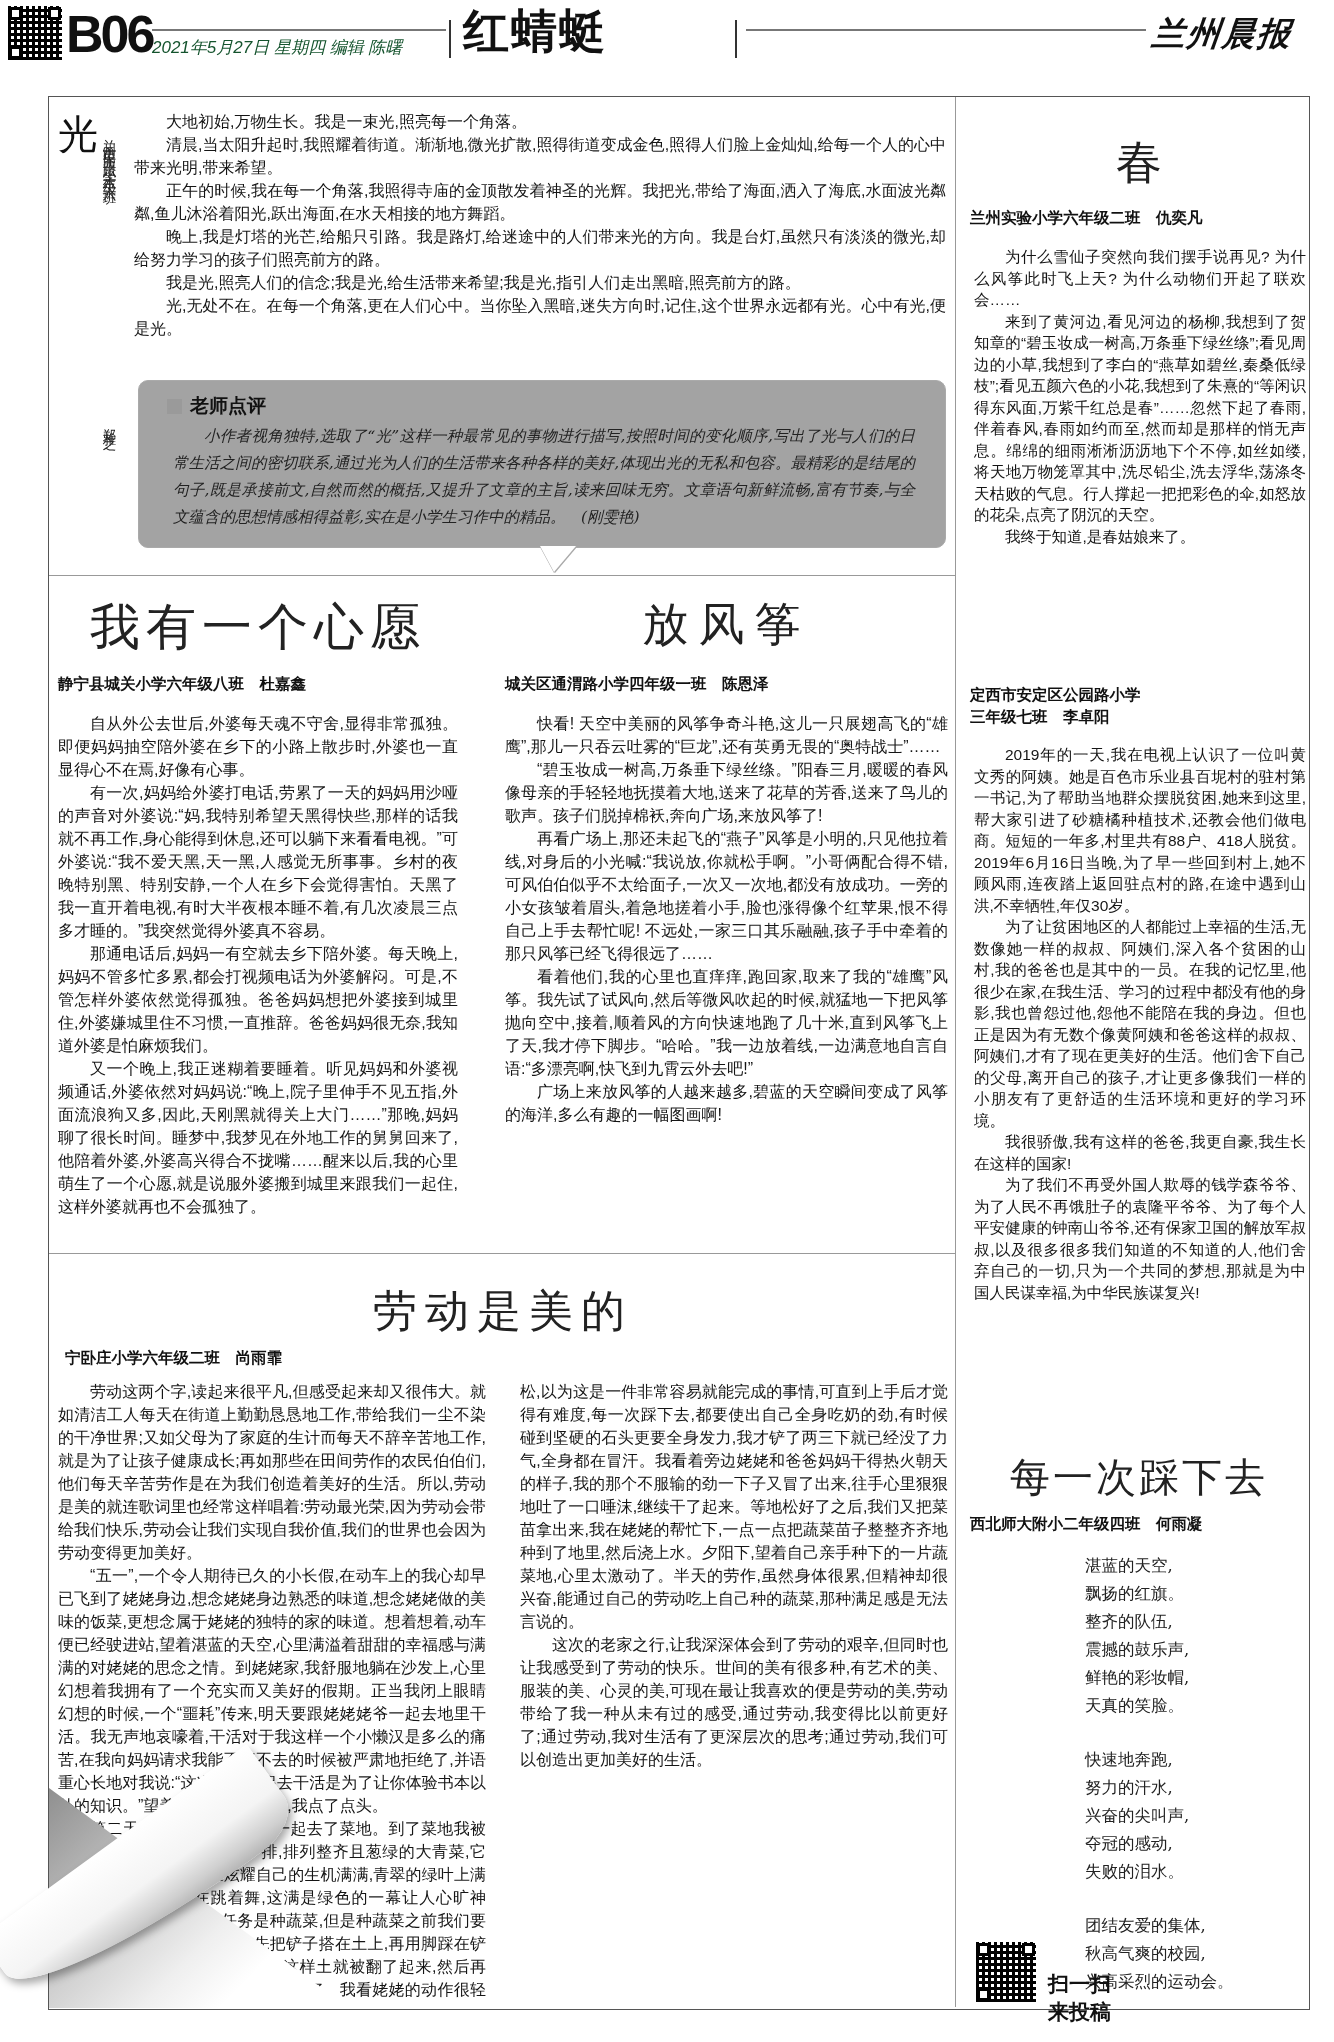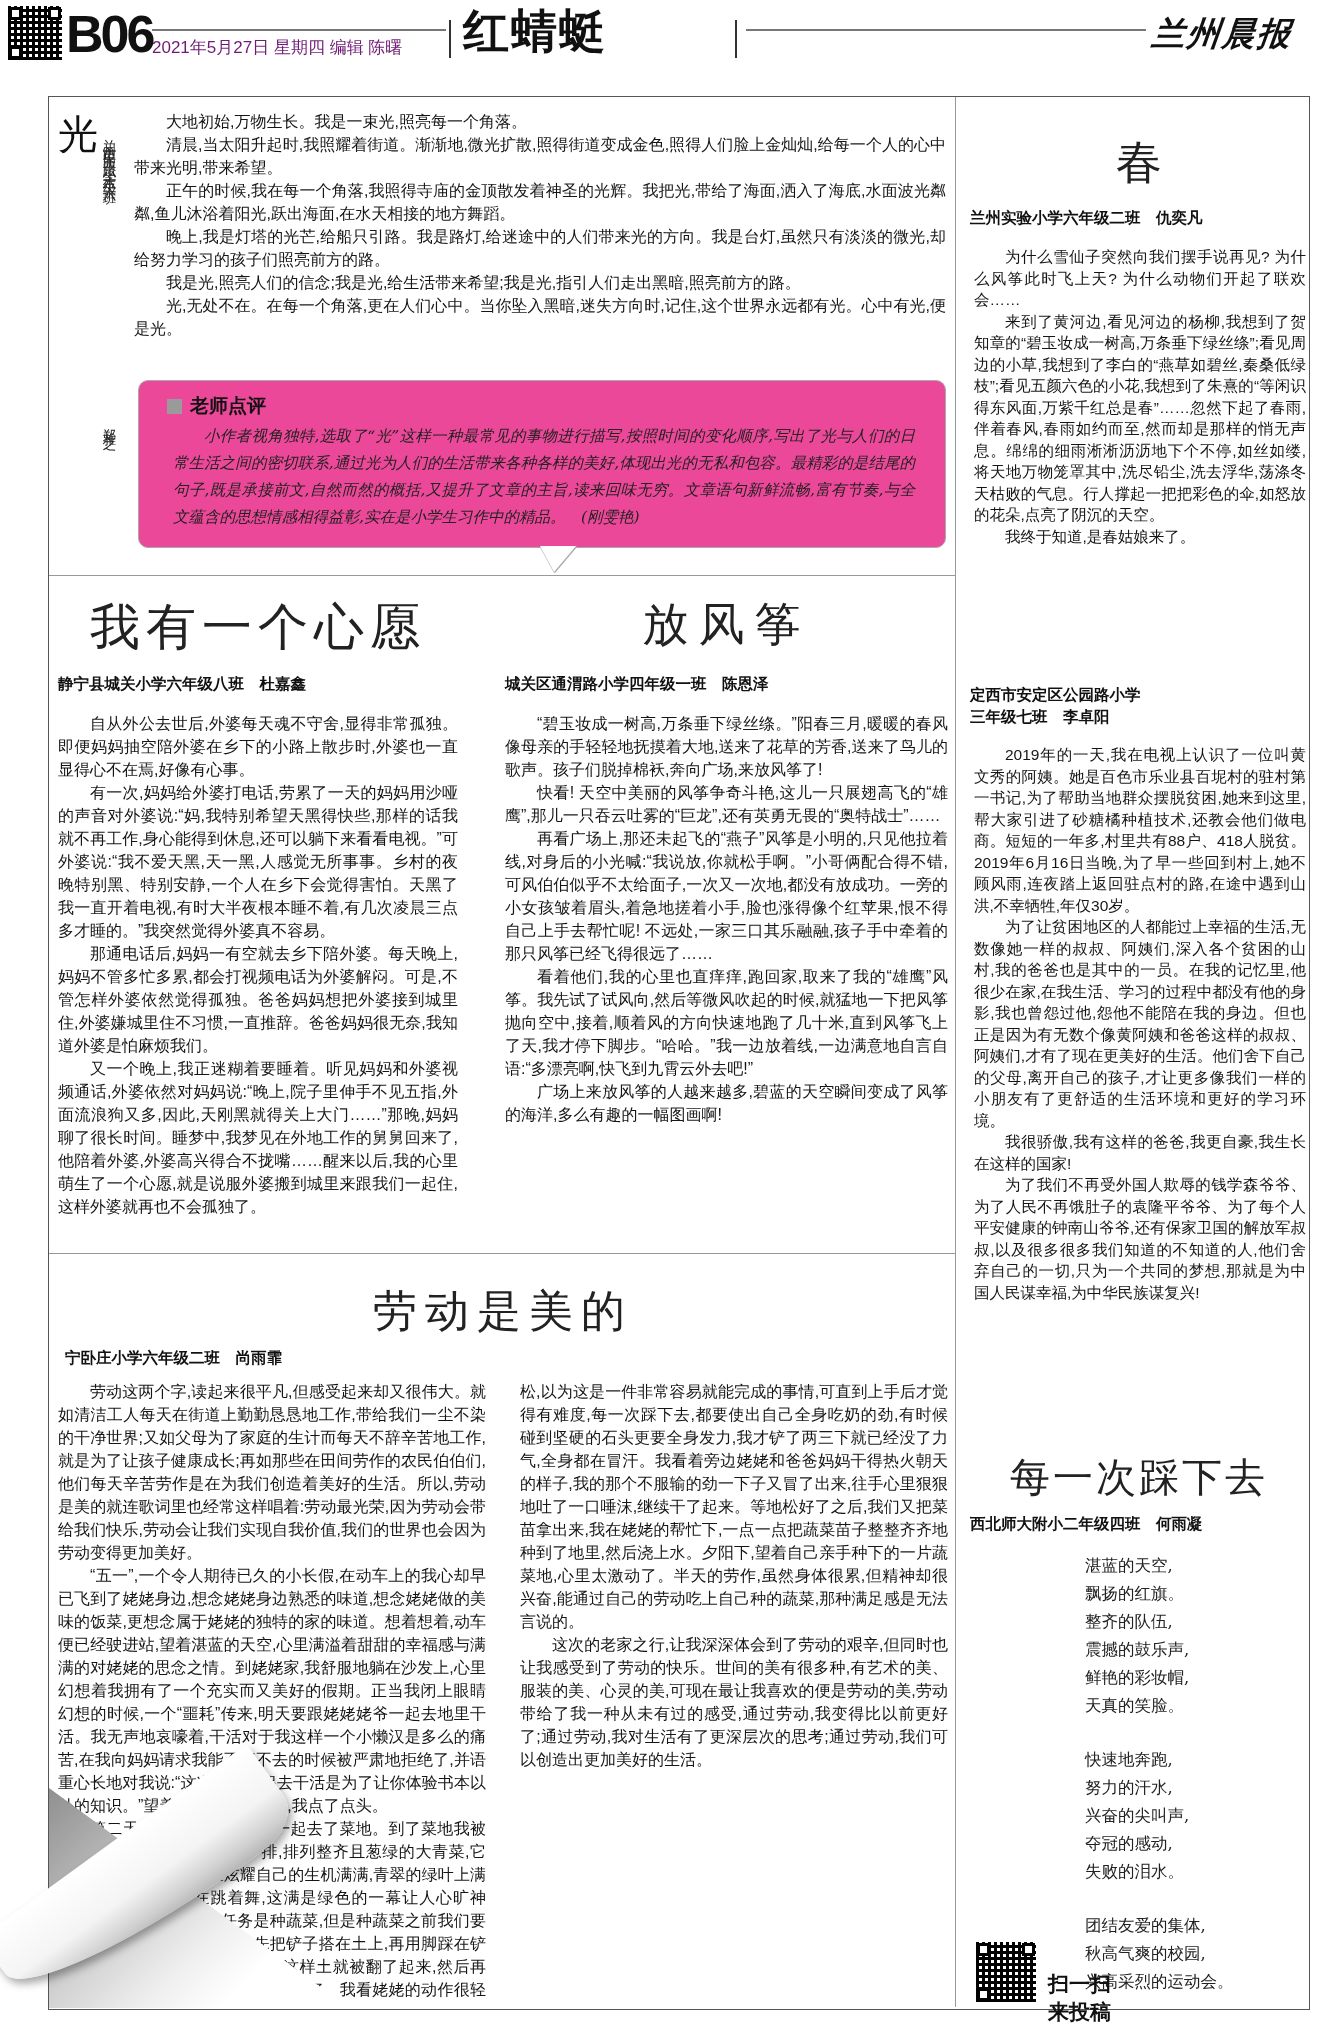--- a/index.html
+++ b/index.html
@@ -6,40 +6,40 @@
   .page{position:relative;width:1334px;height:2042px;background:#fff;overflow:hidden;
         font-family:"Liberation Sans",sans-serif;color:#111;}
   .abs{position:absolute;}
   
   .qr{background:
       repeating-linear-gradient(0deg,#000 0 3px,rgba(255,255,255,0) 3px 6px),
       repeating-linear-gradient(90deg,#000 0 3px,#fff 3px 6px);}
   .qr .finder{position:absolute;width:13px;height:13px;border:3px solid #000;background:#fff;box-sizing:border-box;}
   .qr .f1{left:1px;top:1px;} .qr .f2{right:1px;top:1px;} .qr .f3{left:1px;bottom:1px;}
   .pageno{font-size:52px;font-weight:700;letter-spacing:-3px;line-height:1;}
-  .dateline{font-size:17px;color:#701a75;}
+  .dateline{font-size:17px;color:#14532d;font-style:italic;}
   .hrule{background:#777;height:2px;}
   .vbar{background:#333;width:2px;}
   .masthead{font-size:46px;font-weight:900;letter-spacing:2px;line-height:1;}
   .paperlogo{font-family:"DejaVu Serif",serif;font-style:italic;font-weight:700;font-size:33px;
              transform:skewX(-6deg);letter-spacing:2px;}
   
   .frame{border:1px solid #555;}
   .vdiv{width:1px;background:#999;}
   .hdiv{height:1px;background:#999;}
   
   .body-text{font-size:16px;line-height:23px;text-align:justify;color:#151515;}
   .body-text p{margin:0;text-indent:2em;}
   .rcol-text{font-size:15.5px;line-height:21.5px;}
   .vtitle{font-size:40px;font-weight:300;line-height:1;}
   .vschool{writing-mode:vertical-rl;font-size:13.5px;letter-spacing:4px;color:#222;}
   .bigtitle{font-weight:200;text-align:center;color:#222;}
   .byline{font-weight:700;font-size:15.5px;text-align:left;color:#111;}
   
-  .combox{border:1px solid #aaa;border-radius:10px;background:#ec4899;}
+  .combox{border:1px solid #aaa;border-radius:10px;background:#a3a3a3;}
   .comtail{width:0;height:0;border-left:14px solid transparent;border-right:22px solid transparent;
            border-top:26px solid #fff;filter:drop-shadow(0 1px 0 #aaa) drop-shadow(1px 0 0 #aaa);}
   .comlabel{font-size:19px;font-weight:700;}
   .comsq{width:15px;height:15px;background:#9a9a9a;display:inline-block;margin-right:8px;vertical-align:-2px;}
   .comtext{font-family:"DejaVu Serif",serif;font-style:italic;font-size:15.5px;line-height:27px;
            text-align:justify;text-indent:2em;color:#222;}
   
   .twocol{column-count:2;column-gap:34px;column-fill:auto;}
   
   .poem{font-family:"DejaVu Serif",serif;font-size:16.5px;line-height:28px;color:#222;}
@@ -102,22 +102,22 @@
   <div class="abs body-text" style="left:58px;top:712px;width:400px;">
     <p>自从外公去世后,外婆每天魂不守舍,显得非常孤独。即便妈妈抽空陪外婆在乡下的小路上散步时,外婆也一直显得心不在焉,好像有心事。</p>
     <p>有一次,妈妈给外婆打电话,劳累了一天的妈妈用沙哑的声音对外婆说:“妈,我特别希望天黑得快些,那样的话我就不再工作,身心能得到休息,还可以躺下来看看电视。”可外婆说:“我不爱天黑,天一黑,人感觉无所事事。乡村的夜晚特别黑、特别安静,一个人在乡下会觉得害怕。天黑了我一直开着电视,有时大半夜根本睡不着,有几次凌晨三点多才睡的。”我突然觉得外婆真不容易。</p>
     <p>那通电话后,妈妈一有空就去乡下陪外婆。每天晚上,妈妈不管多忙多累,都会打视频电话为外婆解闷。可是,不管怎样外婆依然觉得孤独。爸爸妈妈想把外婆接到城里住,外婆嫌城里住不习惯,一直推辞。爸爸妈妈很无奈,我知道外婆是怕麻烦我们。</p>
     <p>又一个晚上,我正迷糊着要睡着。听见妈妈和外婆视频通话,外婆依然对妈妈说:“晚上,院子里伸手不见五指,外面流浪狗又多,因此,天刚黑就得关上大门……”那晚,妈妈聊了很长时间。睡梦中,我梦见在外地工作的舅舅回来了,他陪着外婆,外婆高兴得合不拢嘴……醒来以后,我的心里萌生了一个心愿,就是说服外婆搬到城里来跟我们一起住,这样外婆就再也不会孤独了。</p>
   </div>
 
   <div class="abs bigtitle" style="left:505px;top:594px;width:443px;font-size:46px;letter-spacing:10px;">放风筝</div>
   <div class="abs byline" style="left:505px;top:674px;width:443px;">城关区通渭路小学四年级一班　陈恩泽</div>
   <div class="abs body-text" style="left:505px;top:712px;width:443px;">
+    <p>快看! 天空中美丽的风筝争奇斗艳,这儿一只展翅高飞的“雄鹰”,那儿一只吞云吐雾的“巨龙”,还有英勇无畏的“奥特战士”……</p>
     <p>“碧玉妆成一树高,万条垂下绿丝绦。”阳春三月,暖暖的春风像母亲的手轻轻地抚摸着大地,送来了花草的芳香,送来了鸟儿的歌声。孩子们脱掉棉袄,奔向广场,来放风筝了!</p>
-    <p>快看! 天空中美丽的风筝争奇斗艳,这儿一只展翅高飞的“雄鹰”,那儿一只吞云吐雾的“巨龙”,还有英勇无畏的“奥特战士”……</p>
     <p>再看广场上,那还未起飞的“燕子”风筝是小明的,只见他拉着线,对身后的小光喊:“我说放,你就松手啊。”小哥俩配合得不错,可风伯伯似乎不太给面子,一次又一次地,都没有放成功。一旁的小女孩皱着眉头,着急地搓着小手,脸也涨得像个红苹果,恨不得自己上手去帮忙呢! 不远处,一家三口其乐融融,孩子手中牵着的那只风筝已经飞得很远了……</p>
     <p>看着他们,我的心里也直痒痒,跑回家,取来了我的“雄鹰”风筝。我先试了试风向,然后等微风吹起的时候,就猛地一下把风筝抛向空中,接着,顺着风的方向快速地跑了几十米,直到风筝飞上了天,我才停下脚步。“哈哈。”我一边放着线,一边满意地自言自语:“多漂亮啊,快飞到九霄云外去吧!”</p>
     <p>广场上来放风筝的人越来越多,碧蓝的天空瞬间变成了风筝的海洋,多么有趣的一幅图画啊!</p>
   </div>
 
   <div class="abs bigtitle" style="left:58px;top:1282px;width:890px;font-size:44px;letter-spacing:8px;">劳动是美的</div>
   <div class="abs byline" style="left:65px;top:1348px;width:890px;">宁卧庄小学六年级二班　尚雨霏</div>
   <div class="abs body-text twocol" style="left:58px;top:1380px;width:890px;height:622px;">
     <p>劳动这两个字,读起来很平凡,但感受起来却又很伟大。就如清洁工人每天在街道上勤勤恳恳地工作,带给我们一尘不染的干净世界;又如父母为了家庭的生计而每天不辞辛苦地工作,就是为了让孩子健康成长;再如那些在田间劳作的农民伯伯们,他们每天辛苦劳作是在为我们创造着美好的生活。所以,劳动是美的就连歌词里也经常这样唱着:劳动最光荣,因为劳动会带给我们快乐,劳动会让我们实现自我价值,我们的世界也会因为劳动变得更加美好。</p>
     <p>“五一”,一个令人期待已久的小长假,在动车上的我心却早已飞到了姥姥身边,想念姥姥身边熟悉的味道,想念姥姥做的美味的饭菜,更想念属于姥姥的独特的家的味道。想着想着,动车便已经驶进站,望着湛蓝的天空,心里满溢着甜甜的幸福感与满满的对姥姥的思念之情。到姥姥家,我舒服地躺在沙发上,心里幻想着我拥有了一个充实而又美好的假期。正当我闭上眼睛幻想的时候,一个“噩耗”传来,明天要跟姥姥姥爷一起去地里干活。我无声地哀嚎着,干活对于我这样一个小懒汉是多么的痛苦,在我向妈妈请求我能不能不去的时候被严肃地拒绝了,并语重心长地对我说:“这次让你一起去干活是为了让你体验书本以外的知识。”望着妈妈殷切的眼神,我点了点头。</p>

